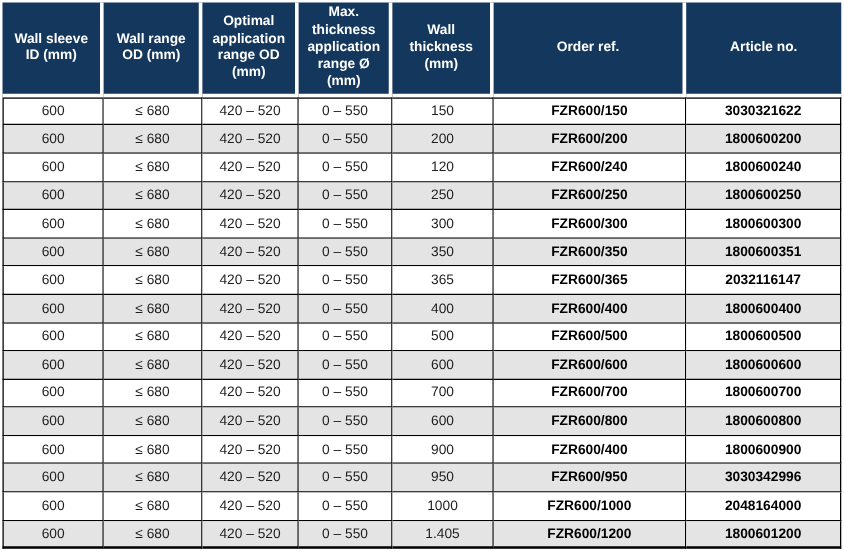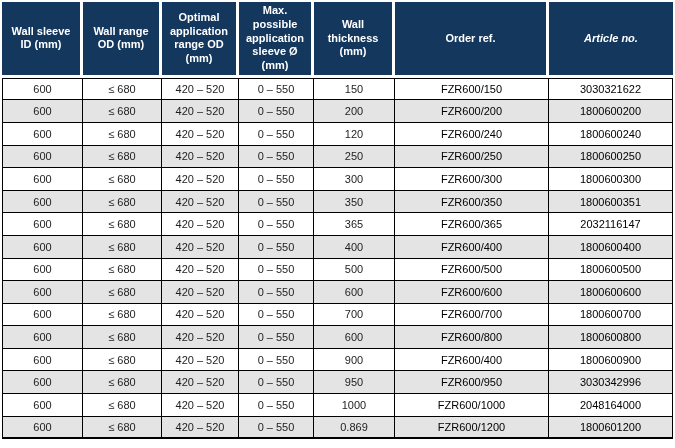--- a/index.html
+++ b/index.html
@@ -34,59 +34,59 @@
     font-size: 11px;
     font-weight: bold;
     text-align: center;
     vertical-align: middle;
     line-height: 1.25;
     height: 58px;
     padding: 2px 3px;
     border-bottom: 3px solid #ffffff;
     border-right: 3px solid #ffffff;
   }
-  thead th:last-child { border-right: none; font-style: italic; }
+  thead th:last-child { border-right: none; }
   tbody td {
     font-size: 11px;
     color: var(--body-text);
     text-align: center;
     vertical-align: middle;
     height: 22.6px;
     padding: 1px 2px;
     background: var(--row-bg);
     border-right: 1px solid var(--border-color);
     border-bottom: 1px solid var(--border-color);
   }
   tbody td:first-child { border-left: 1px solid var(--border-color); }
   tbody tr:first-child td { border-top: 1px solid var(--border-color); }
   tbody tr:nth-child(even) td { background: var(--row-alt-bg); }
   tbody tr:last-child td { border-bottom: 2px solid var(--border-color); }
   tbody td:nth-child(6),
-  tbody td:nth-child(7) { font-weight: normal; color: #000000; }
+  tbody td:nth-child(7) { font-weight: bold; color: #000000; }
 </style>
 </head>
 <body>
 
 <div class="table-wrap">
   <table>
     <colgroup id="colgroup">
         <col style="width: 81px;">
         <col style="width: 79px;">
         <col style="width: 77px;">
         <col style="width: 75px;">
         <col style="width: 81px;">
         <col style="width: 154px;">
         <col style="width: 124px;">
       </colgroup>
     <thead>
       <tr id="header-row">
           <th>Wall sleeve ID (mm)</th>
           <th>Wall range OD (mm)</th>
           <th>Optimal application range OD (mm)</th>
-          <th>Max. possible application sleeve Ø (mm)</th>
+          <th>Max. thickness application range Ø (mm)</th>
           <th>Wall thickness (mm)</th>
           <th>Order ref.</th>
           <th>Article no.</th>
         </tr>
     </thead>
     <tbody id="table-body">
         <tr>
           <td>600</td>
           <td>≤ 680</td>
           <td>420 – 520</td>
@@ -219,19 +219,19 @@
           <td>0 – 550</td>
           <td>1000</td>
           <td>FZR600/1000</td>
           <td>2048164000</td>
         </tr>
         <tr>
           <td>600</td>
           <td>≤ 680</td>
           <td>420 – 520</td>
           <td>0 – 550</td>
-          <td>0.869</td>
+          <td>1.405</td>
           <td>FZR600/1200</td>
           <td>1800601200</td>
         </tr>
       </tbody>
   </table>
 </div>
 
 </body></html>

